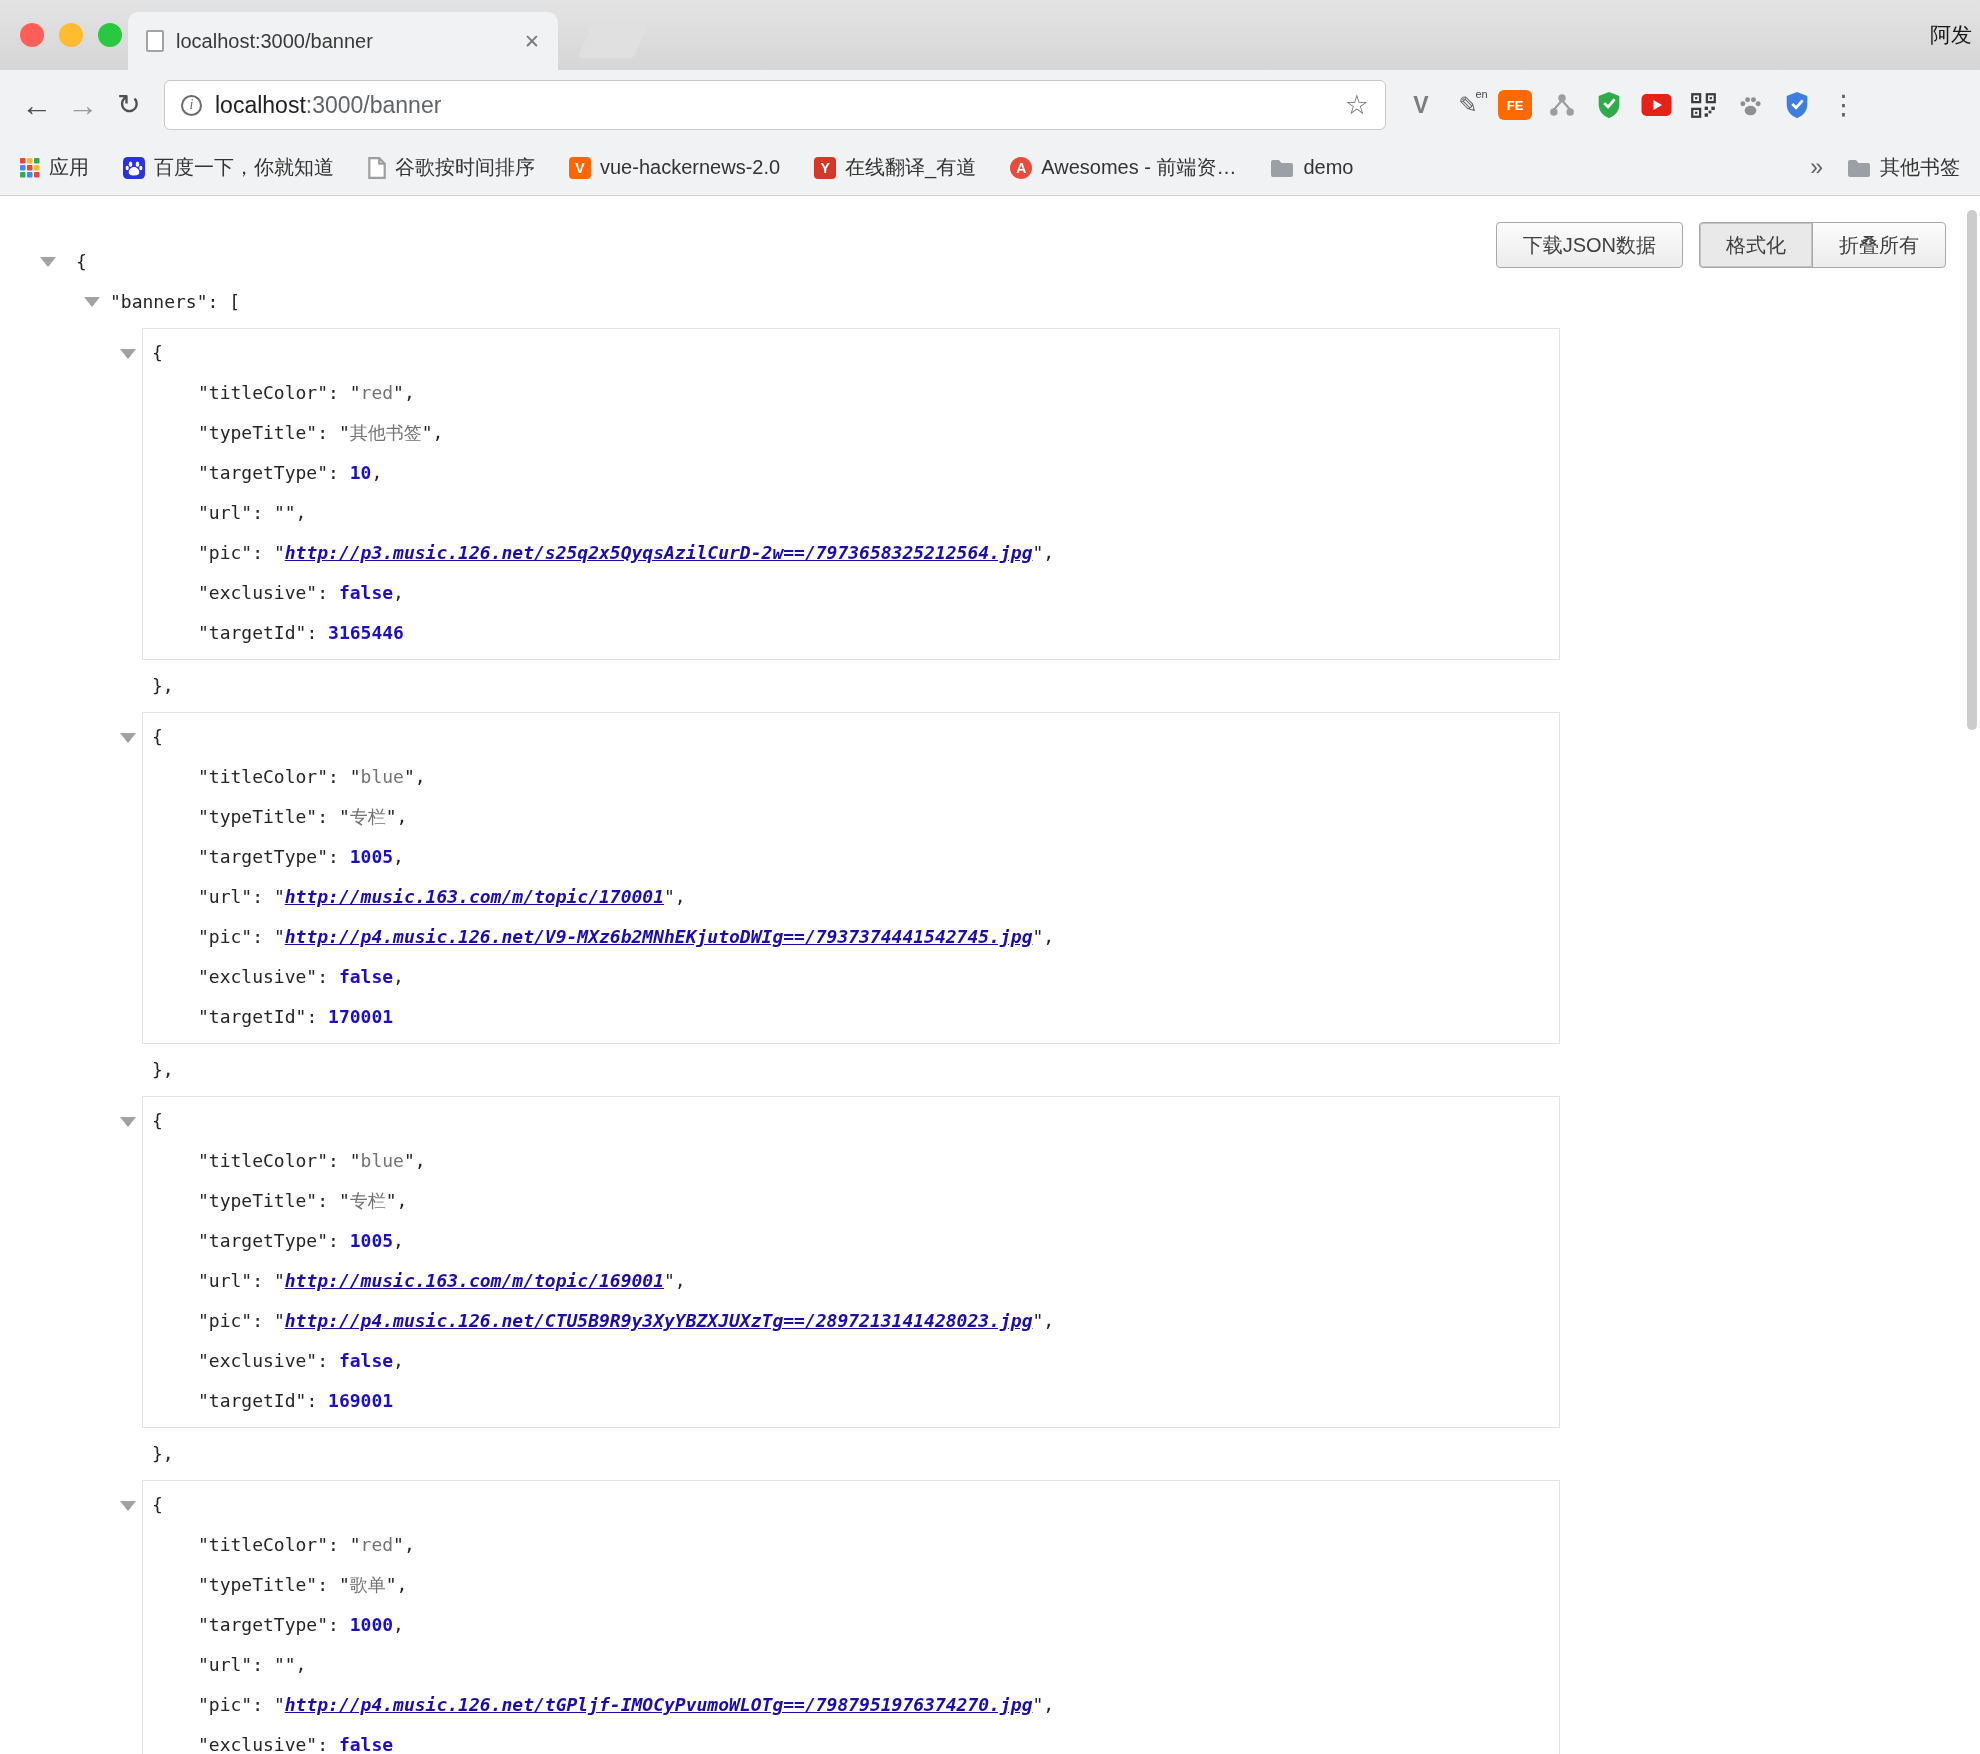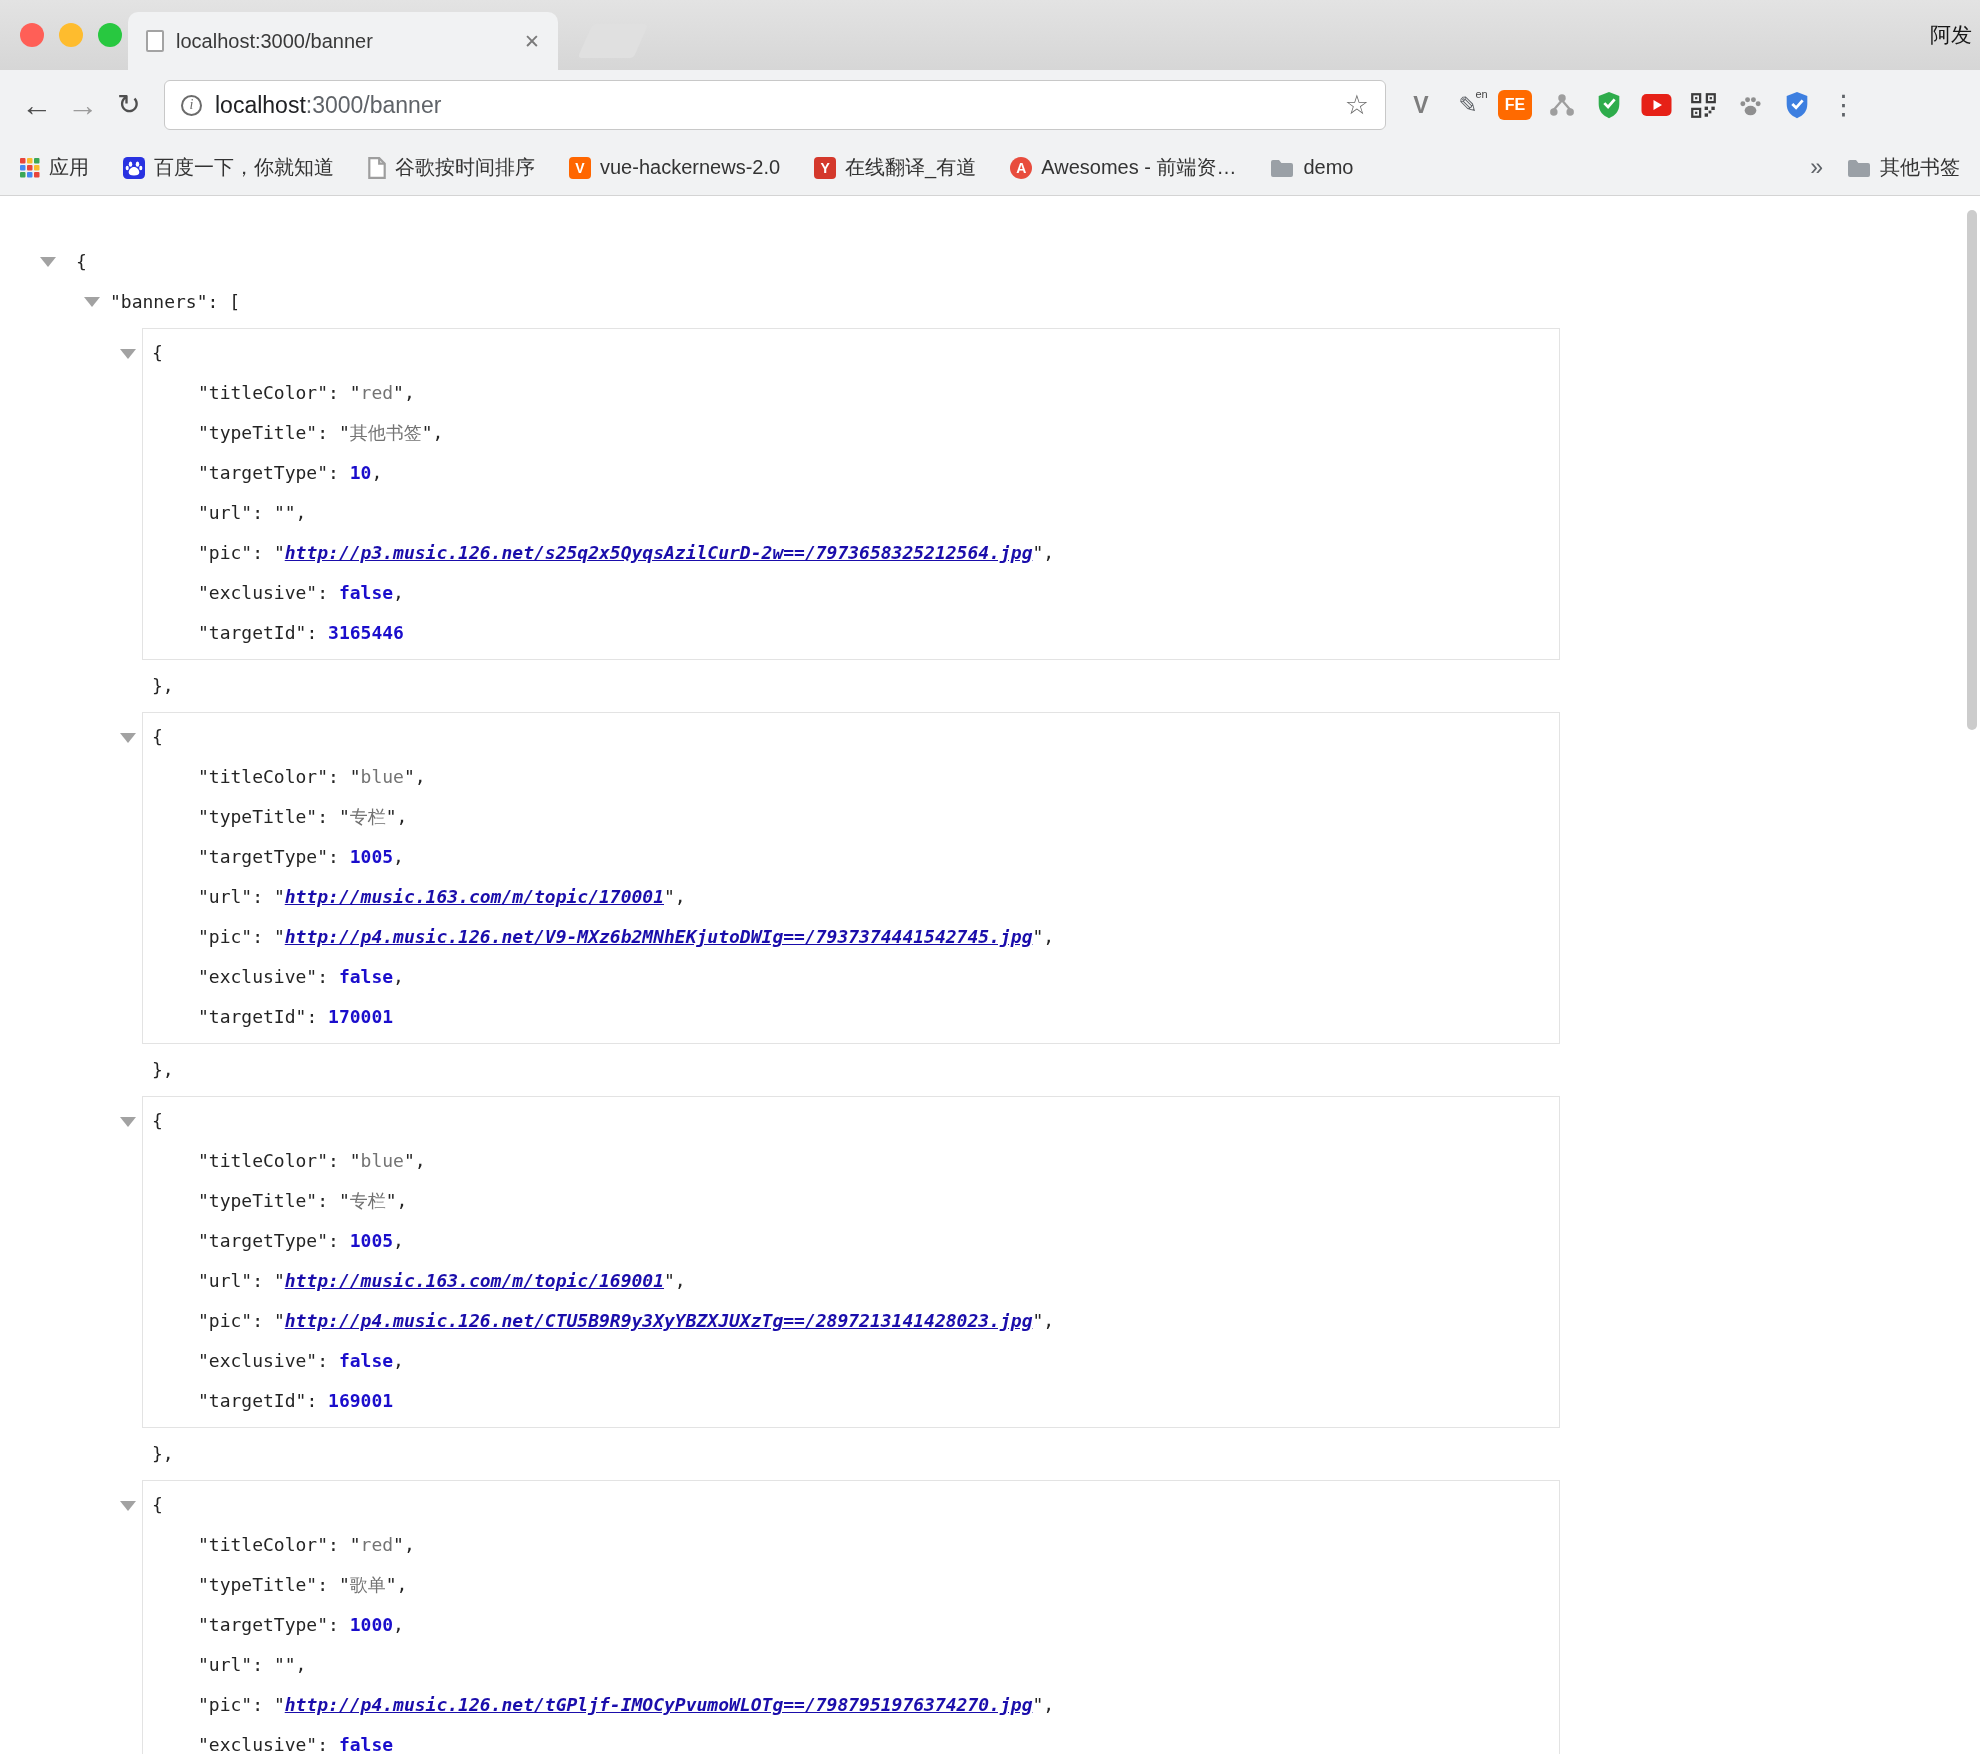--- a/index.html
+++ b/index.html
@@ -33,21 +33,21 @@
             font-family:"Liberation Serif", serif; flex:0 0 auto; }
   .url { font-size:23px; white-space:nowrap; }
   .url .host { color:#202124; }
   .url .rest { color:#5f6368; }
   .star { margin-left:auto; font-size:27px; color:#6b6b6b; }
   .extensions { display:flex; align-items:center; gap:13px; margin-right:6px; }
   .ext-icon { width:34px; height:34px; display:flex; align-items:center; justify-content:center; }
   .ext-v { font-size:23px; font-weight:bold; color:#7d7d7d; }
   .ext-pencil { font-size:23px; color:#5f6368; position:relative; }
   .ext-pencil .en { position:absolute; top:-4px; right:-10px; font-size:11px; font-style:normal; color:#444; }
-  .ext-fe { width:53px; height:30px; background:#ff6a00; border-radius:6px; color:#fff; font-size:16px;
+  .ext-fe { width:53px; height:30px; background:#ff6a00; border-radius:6px; color:#fff; font-size:13px;
             font-weight:bold; display:flex; align-items:center; justify-content:center; }
   .menu-dots { font-size:27px; color:#5f6368; padding:0 10px; }
 
   
   .bookmarks { height:56px; background:#f1f2f3; border-bottom:1px solid #d4d4d4; display:flex;
                align-items:center; padding:0 20px; gap:34px; font-size:20px; color:#333; }
   .bm-item { display:flex; align-items:center; gap:9px; white-space:nowrap; }
   .bm-badge { width:22px; height:22px; border-radius:4px; color:#fff; font-size:14px; font-weight:bold;
               display:flex; align-items:center; justify-content:center; flex:0 0 auto; }
   .bm-right { margin-left:auto; display:flex; align-items:center; gap:24px; }
@@ -255,20 +255,27 @@
       <span class="bm-item">
         <svg width="24" height="20" viewBox="0 0 24 20">
             <path d="M1 4 a2 2 0 0 1 2 -2 h6 l2.4 3 H21 a2 2 0 0 1 2 2 v10 a2 2 0 0 1 -2 2 H3 a2 2 0 0 1 -2 -2 z" fill="#9aa0a6"></path>
           </svg>
         <span>其他书签</span>
       </span>
     </div>
   </div>
 
   <div class="content">
+    <div class="actions">
+      <button class="btn">下载JSON数据</button>
+      <div class="seg">
+        <button class="btn">格式化</button>
+        <button class="btn">折叠所有</button>
+      </div>
+    </div>
     <div class="json">
         <div class="line lvl0"><span class="tri" style="left:40px"></span><span class="p">{</span></div>
         <div class="line lvl1"><span class="tri" style="left:84px"></span><span class="k">"banners"</span><span class="p">: [</span></div>
         <div class="obj-box">
           <span class="tri"></span>
           <div class="line brace"><span class="p">{</span></div>
           <div class="line field"><span class="k">"titleColor"</span><span class="p">: </span><span class="q">"</span><span class="s">red</span><span class="q">"</span><span class="p">,</span></div>
           <div class="line field"><span class="k">"typeTitle"</span><span class="p">: </span><span class="q">"</span><span class="s">其他书签</span><span class="q">"</span><span class="p">,</span></div>
           <div class="line field"><span class="k">"targetType"</span><span class="p">: </span><span class="n">10</span><span class="p">,</span></div>
           <div class="line field"><span class="k">"url"</span><span class="p">: </span><span class="q">"</span><span class="s"></span><span class="q">"</span><span class="p">,</span></div>

